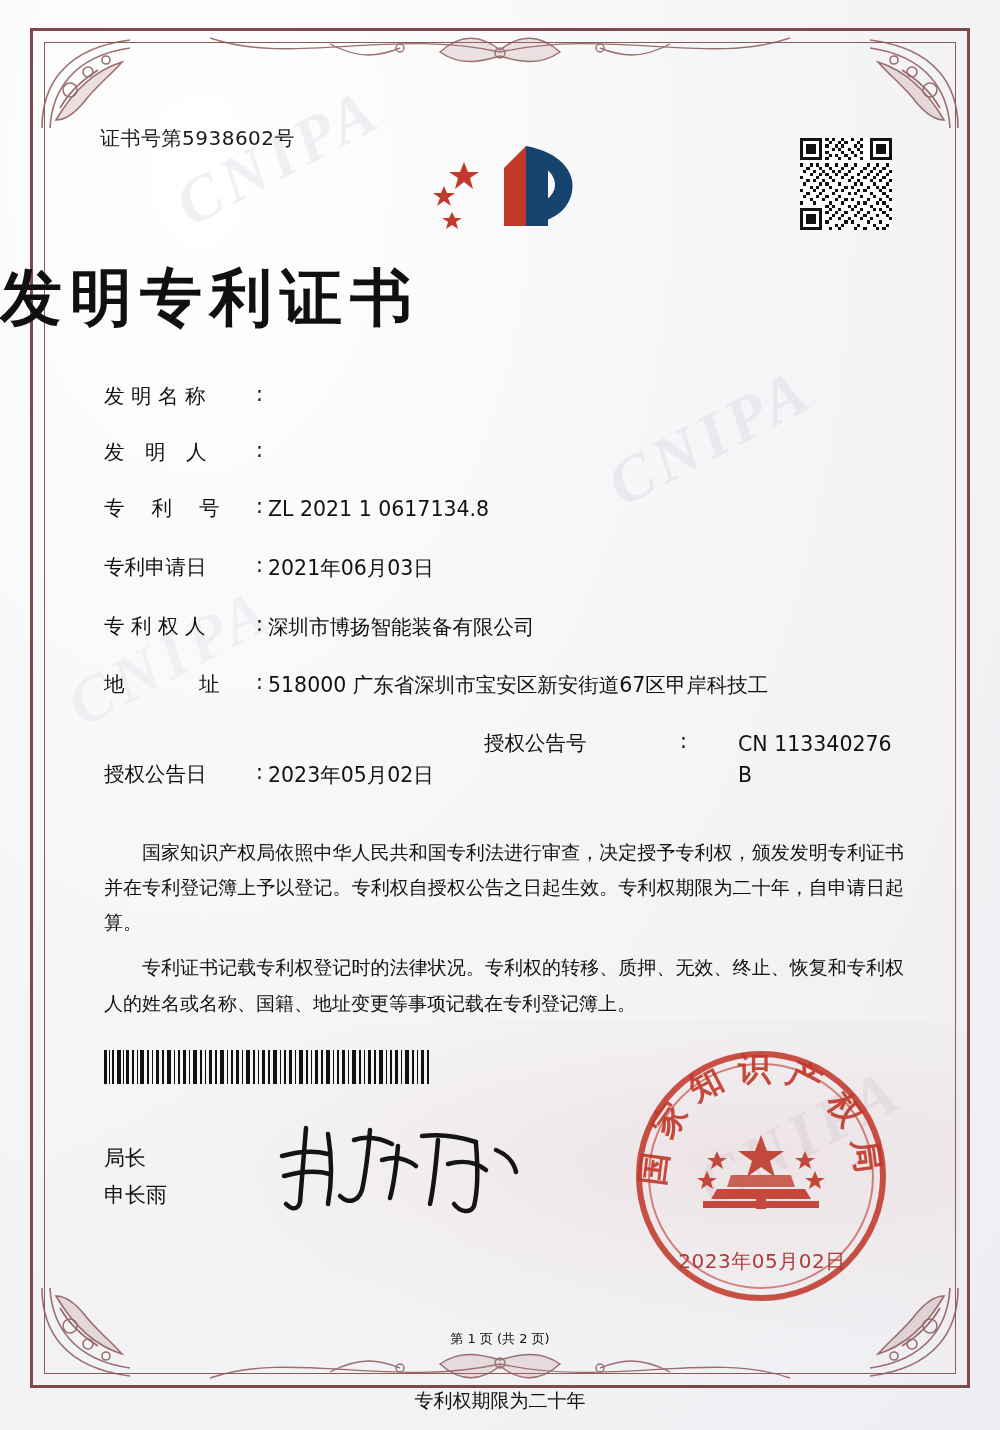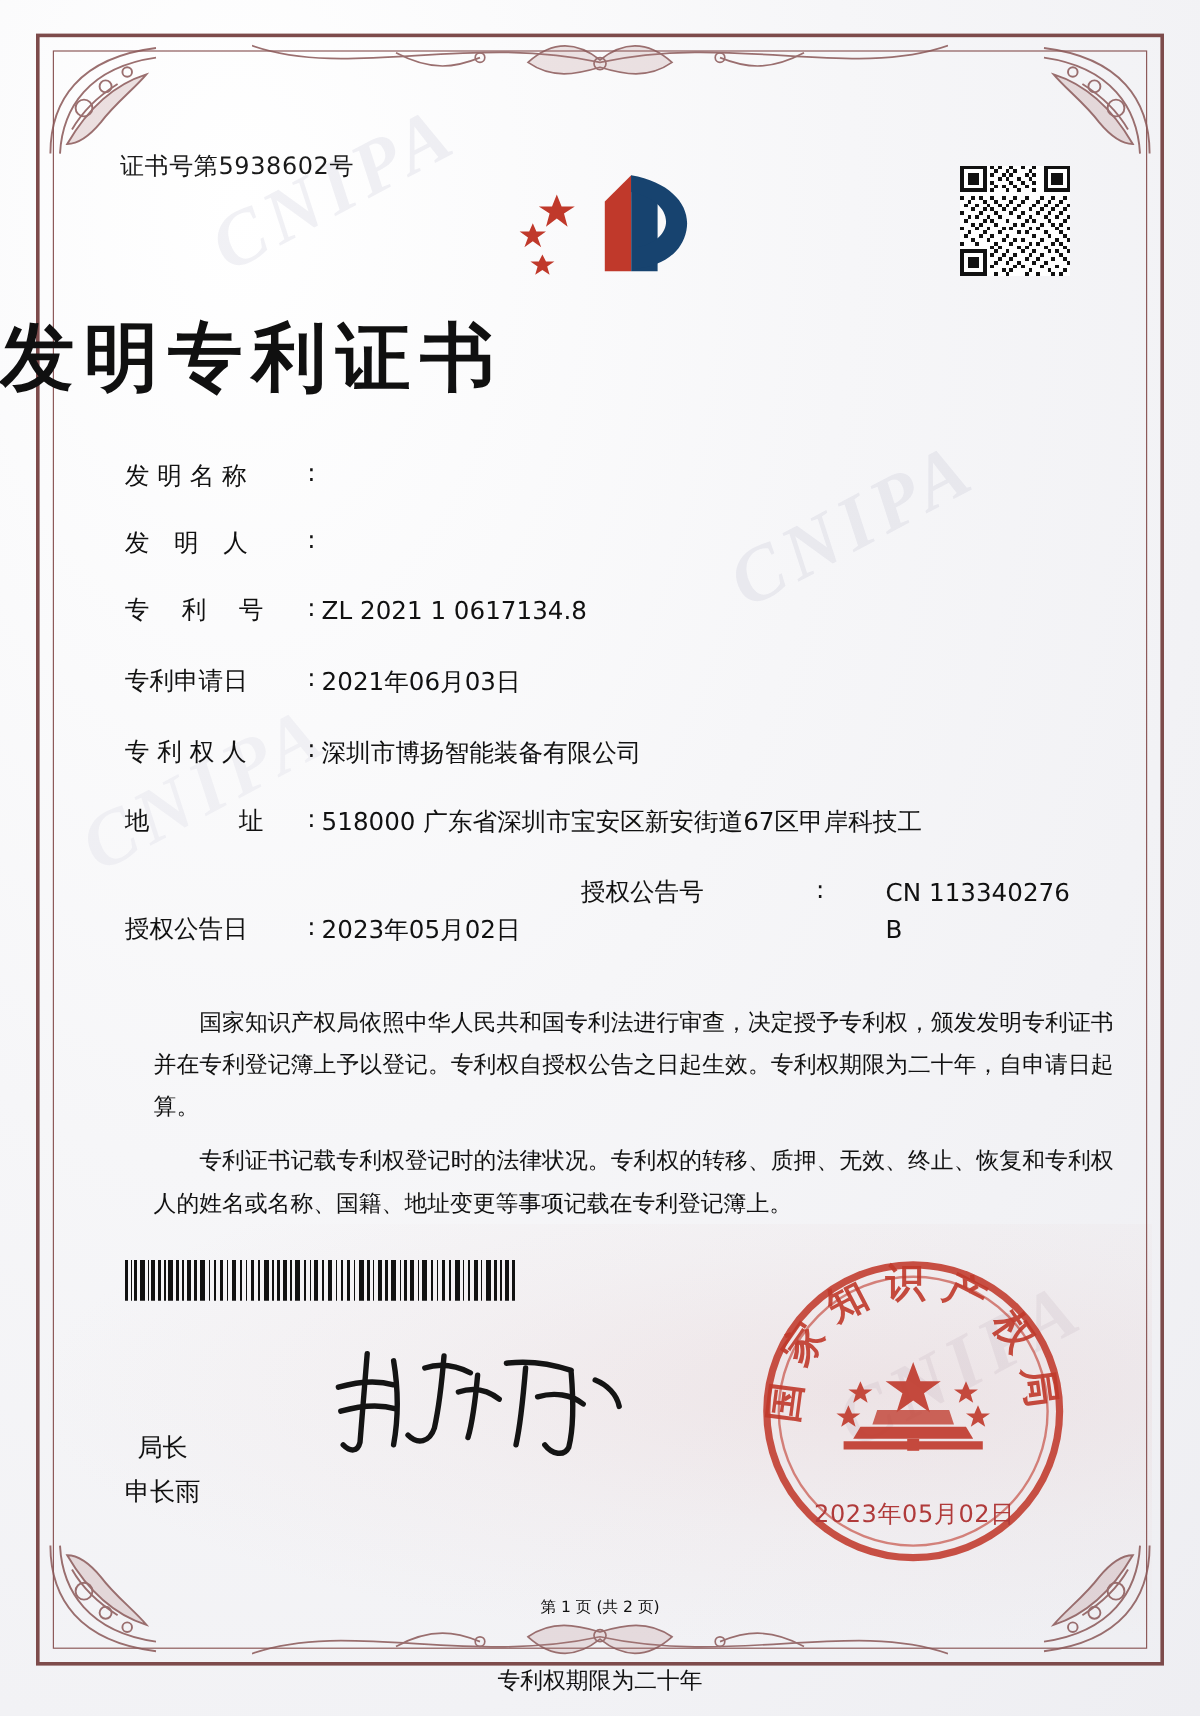--- a/index.html
+++ b/index.html
@@ -170,44 +170,42 @@
   .paragraphs {
     position: absolute;
     left: 104px;
     top: 835px;
     width: 800px;
     font-size: 19px;
     line-height: 1.85;
     color: #111;
     font-family: "DejaVu Sans", "Liberation Sans", sans-serif;
     text-align: justify;
-    margin-left: 24px;
   }
   .paragraphs p {
     margin: 0 0 10px 0;
     text-indent: 2em;
   }
 
   .barcode {
     position: absolute;
     left: 104px;
     top: 1050px;
     width: 330px;
     height: 34px;
   }
 
   .sign-block {
     position: absolute;
     left: 104px;
-    top: 1188px;
+    top: 1140px;
     font-size: 21px;
     color: #111;
-    font-family: Liberation Serif, serif;
+    font-family: Liberation Sans, sans-serif;
     line-height: 1.75;
-    text-align: center;
   }
   .signature {
     position: absolute;
     left: 270px;
     top: 1110px;
     width: 260px;
     height: 110px;
   }
 
   .seal {

